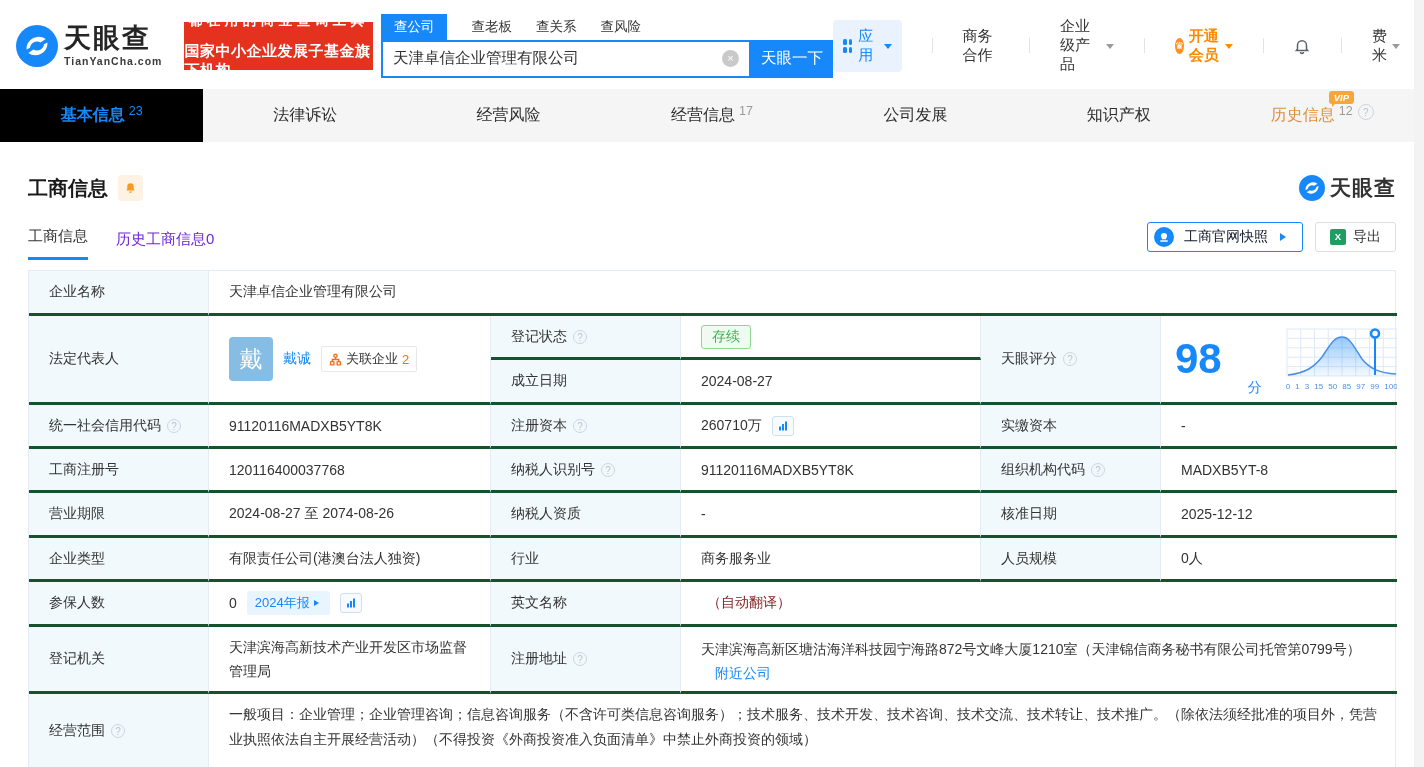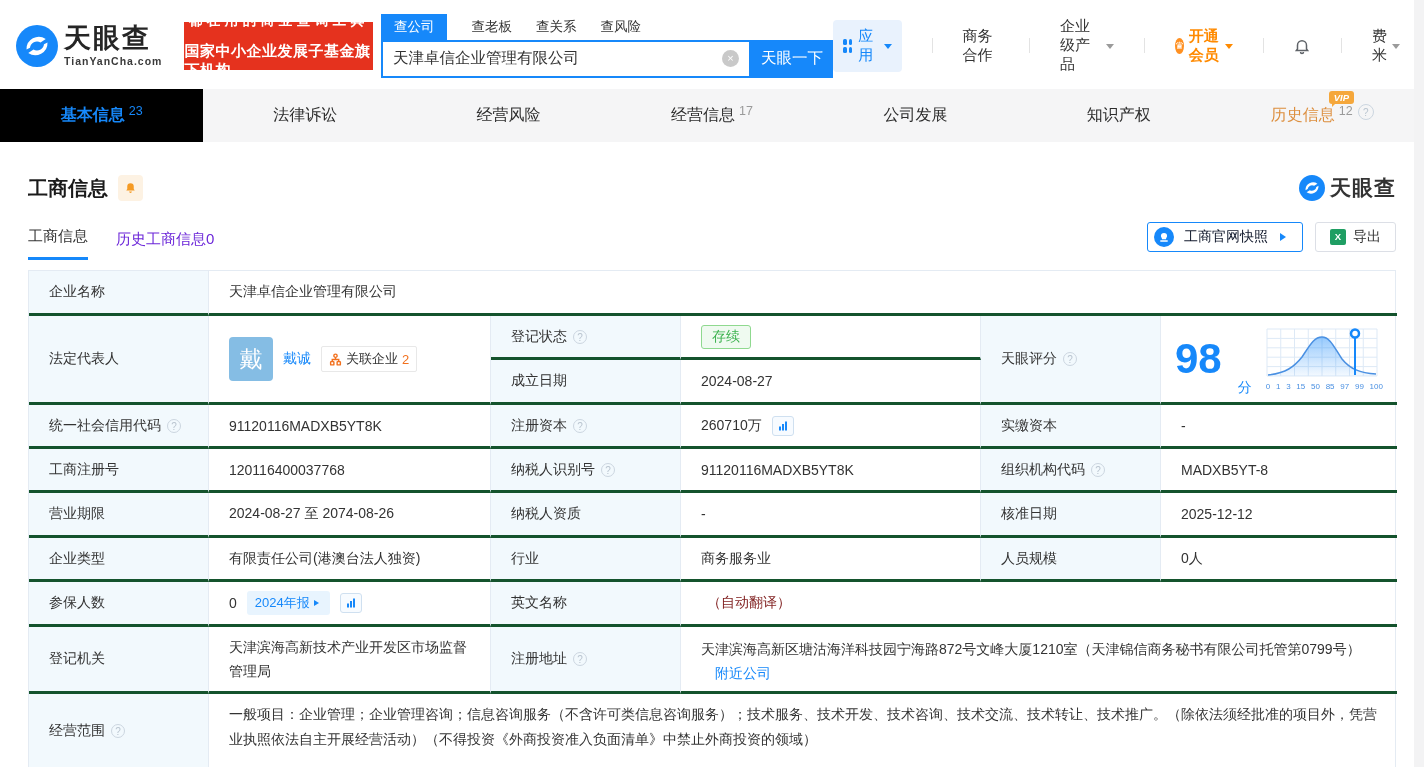--- a/index.html
+++ b/index.html
@@ -101,21 +101,21 @@
   .status-badge { color:#3eb350; background:#effaf0; border:1px solid #8fd98f; border-radius:3px;
     padding:2px 10px; font-size:14px; }
   .cap-icon { width:22px; height:20px; border:1px solid #cfe0f0; background:#f7fbff; border-radius:3px;
     display:flex; align-items:center; justify-content:center; margin-left:10px; cursor:pointer; flex:none; }
   .report-badge { background:#e8f4fe; color:#1688fa; border-radius:3px; padding:3px 8px; font-size:13px;
     margin-left:10px; display:flex; align-items:center; gap:3px; cursor:pointer; }
   .rep-arrow { width:0; height:0; border:3.5px solid transparent; border-left:5px solid #1688fa; margin-left:1px; }
   .note { color:#7f1d1d; margin-left:6px; }
 
   
-  .score-cell { gap:14px; padding-left:14px; }
+  .score-cell { gap:24px; padding-left:14px; }
   .score-big { font-size:42px; font-weight:bold; color:#1688fa; line-height:1; }
   .score-unit { font-size:14px; color:#1688fa; align-self:flex-end; margin:0 0 5px 2px; }
   .score-chart { width:118px; cursor:pointer; }
   .axis { display:flex; justify-content:space-between; font-size:8px; color:#4a90e2; margin-top:1px; }
 
   .scrollbar-track { position:absolute; right:0; top:0; width:10px; height:767px; background:#f3f3f4; }
 </style>
 </head>
 <body>
 

